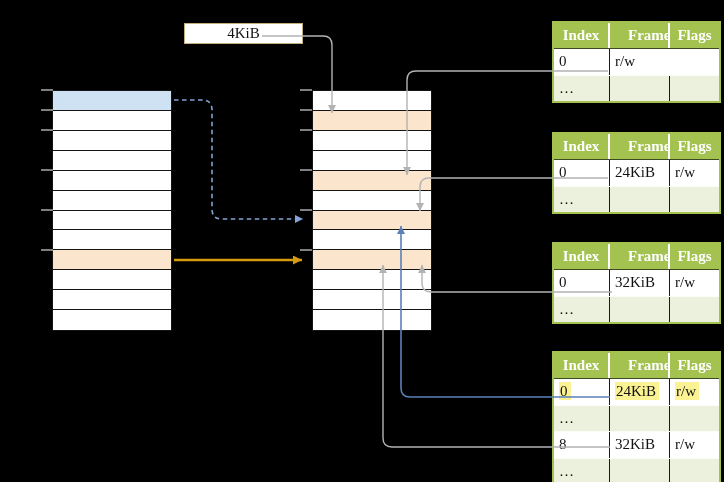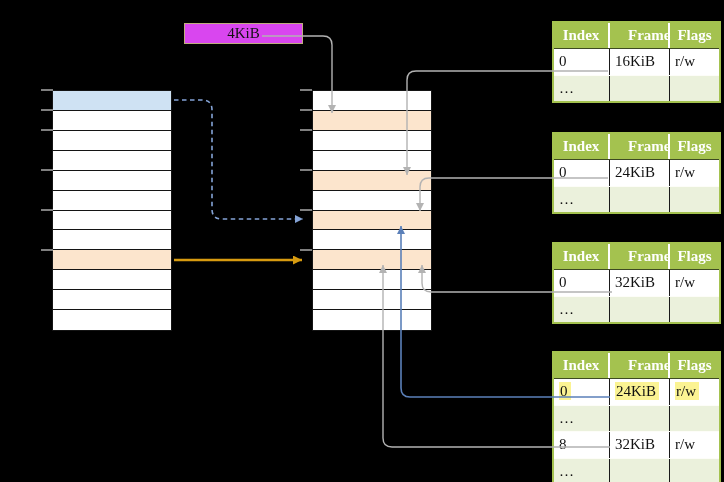--- a/index.html
+++ b/index.html
@@ -3,21 +3,21 @@
 <meta charset="utf-8">
 <style>
   html,body{margin:0;padding:0;background:#000;}
   .stage{
     position:relative;width:724px;height:482px;background:#000;overflow:hidden;
     font-family:"Liberation Serif","DejaVu Serif",serif;
   }
   
   .size-label{
     position:absolute;left:184px;top:23px;width:119px;height:21px;
-    background:#d946ef;border:1px solid #bfae7e;box-sizing:border-box;
+    background:#ffffff;border:1px solid #bfae7e;box-sizing:border-box;
     text-align:center;line-height:19px;font-size:15px;color:#111;
   }
   
   .pt-col{
     position:absolute;top:90px;width:120px;height:241px;
     background:#fff;border:1.5px solid #141414;box-sizing:border-box;
     display:flex;flex-direction:column;
   }
   .pt-col .pt-row{height:20px;box-sizing:border-box;border-bottom:1.5px solid #141414;background:#fff;}
   .pt-col .pt-row:last-child{border-bottom:none;}
@@ -100,21 +100,20 @@
 
   <div id="ftables">
       <div class="ftable" style="top: 21px; border-color: rgb(164, 194, 79);">
         <div class="fhead" style="background: rgb(164, 194, 79);">
           <div class="fcell c-index sep">Index</div>
           <div class="fcell c-frame sep">Frame</div>
           <div class="fcell c-flags">Flags</div>
         </div>
         <div class="frow">
           <div class="fcell c-index sep">0</div>
-          <div class="fcell c-frame sep">16KiB</div>
           <div class="fcell c-flags">r/w</div>
         </div>
         <div class="frow shaded" style="background: rgb(235, 241, 220);">
           <div class="fcell c-index sep">…</div>
           <div class="fcell c-frame sep"></div>
           <div class="fcell c-flags"></div>
         </div>
       </div>
       <div class="ftable" style="top: 132px; border-color: rgb(164, 194, 79);">
         <div class="fhead" style="background: rgb(164, 194, 79);">

